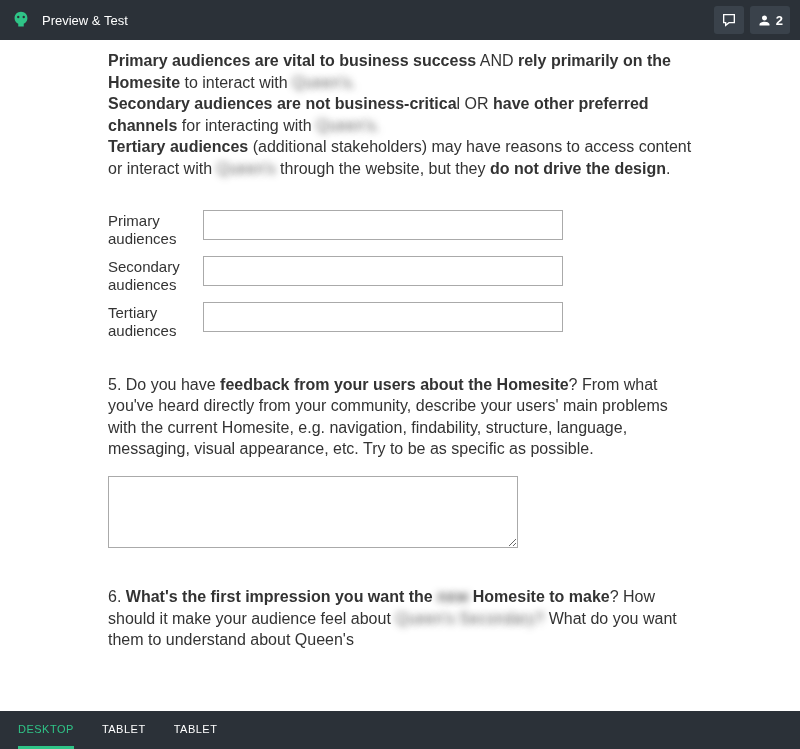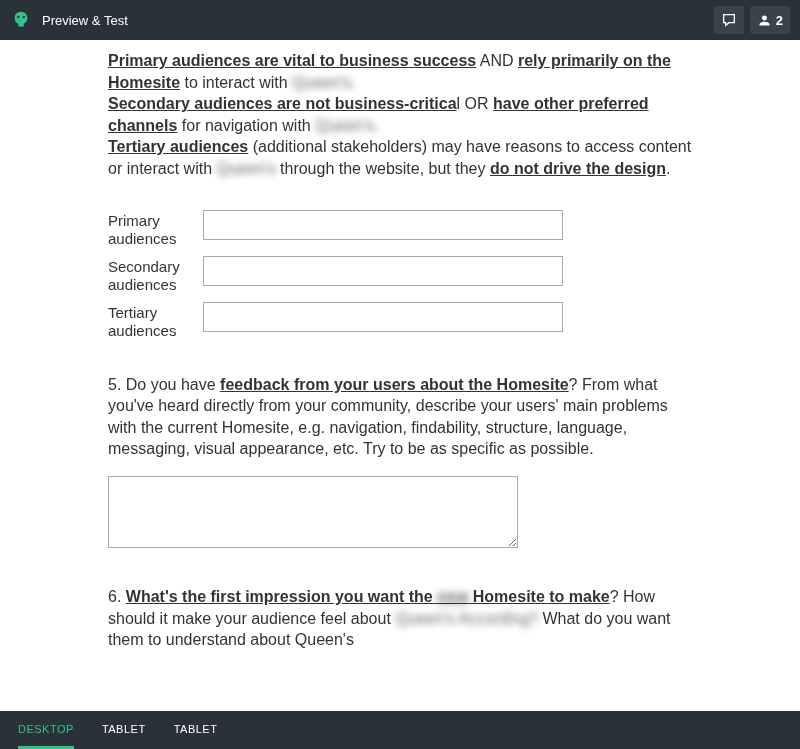--- a/index.html
+++ b/index.html
@@ -65,21 +65,21 @@
   max-width: 584px;
   margin: 0 auto;
   padding: 0 0 40px 0;
   color: #333;
 }
 .definitions {
   font-size: 16px;
   line-height: 1.35;
   margin-bottom: 30px;
 }
-.definitions b, .question b { font-weight: 700; text-decoration: underline; }
+.definitions b, .question b { font-weight: 700; }
 .blur {
   color: transparent;
   text-shadow: 0 0 7px rgba(80,80,80,0.9);
   user-select: none;
 }
 .question {
   font-size: 16px;
   line-height: 1.35;
   margin-bottom: 16px;
 }
@@ -167,21 +167,21 @@
       <span>2</span>
     </div>
   </div>
 </div>
 
 <div class="content">
   <div class="inner">
 
     <div class="definitions">
       <b>Primary audiences are vital to business success</b><span> AND </span><b>rely primarily on the Homesite</b><span> to interact with </span><span class="blur">Queen's.</span><br>
-      <b>Secondary audiences are not business-critica</b><span>l OR </span><b>have other preferred channels</b><span> for navigation with </span><span class="blur">Queen's.</span><br>
+      <b>Secondary audiences are not business-critica</b><span>l OR </span><b>have other preferred channels</b><span> for interacting with </span><span class="blur">Queen's.</span><br>
       <b>Tertiary audiences</b><span> (additional stakeholders) may have reasons to access content or interact with </span><span class="blur">Queen's </span><span>through the website, but they </span><b>do not drive the design</b><span>.</span>
     </div>
 
     <div class="q-block">
       <div class="field-row">
         <div class="field-label">Primary audiences</div>
         <input class="field-input" type="text" style="">
       </div>
       <div class="field-row">
         <div class="field-label">Secondary audiences</div>
@@ -195,21 +195,21 @@
 
     <div class="q-block">
       <div class="question">
         <span>5. </span><span>Do you have </span><b>feedback from your users about the Homesite</b><span>? From what you've heard directly from your community, describe your users' main problems with the current Homesite, e.g. navigation, findability, structure, language, messaging, visual appearance, etc. Try to be as specific as possible.</span>
       </div>
       <textarea class="textarea" style=""></textarea>
     </div>
 
     <div class="q-block">
       <div class="question">
-        <span>6. </span><b><span>What's the first impression you want the </span><span class="blur">new</span><span> Homesite to make</span></b><span>? How should it make your audience feel about </span><span class="blur">Queen's According?</span><span> What do you want them to understand about Queen's </span>
+        <span>6. </span><b><span>What's the first impression you want the </span><span class="blur">new</span><span> Homesite to make</span></b><span>? How should it make your audience feel about </span><span class="blur">Queen's Secondary?</span><span> What do you want them to understand about Queen's </span>
       </div>
     </div>
 
   </div>
 </div>
 
 <div class="bottom-bar">
   <div class="device-tab active">DESKTOP</div>
   <div class="device-tab">TABLET</div>
   <div class="device-tab">TABLET</div>

